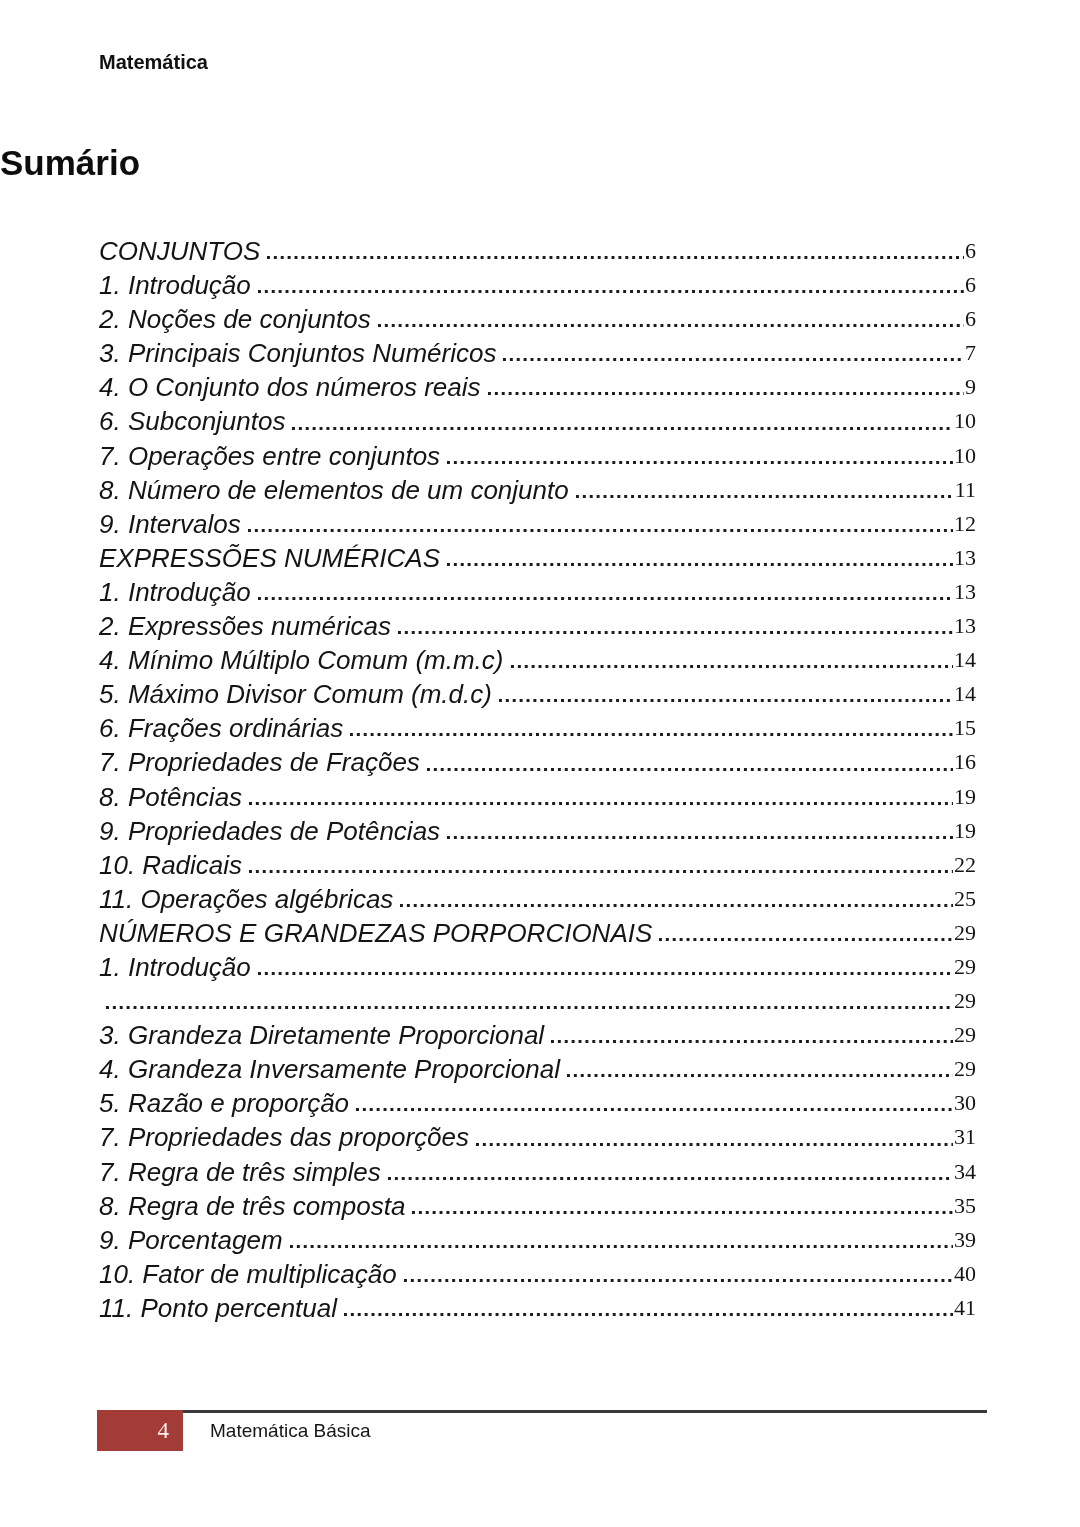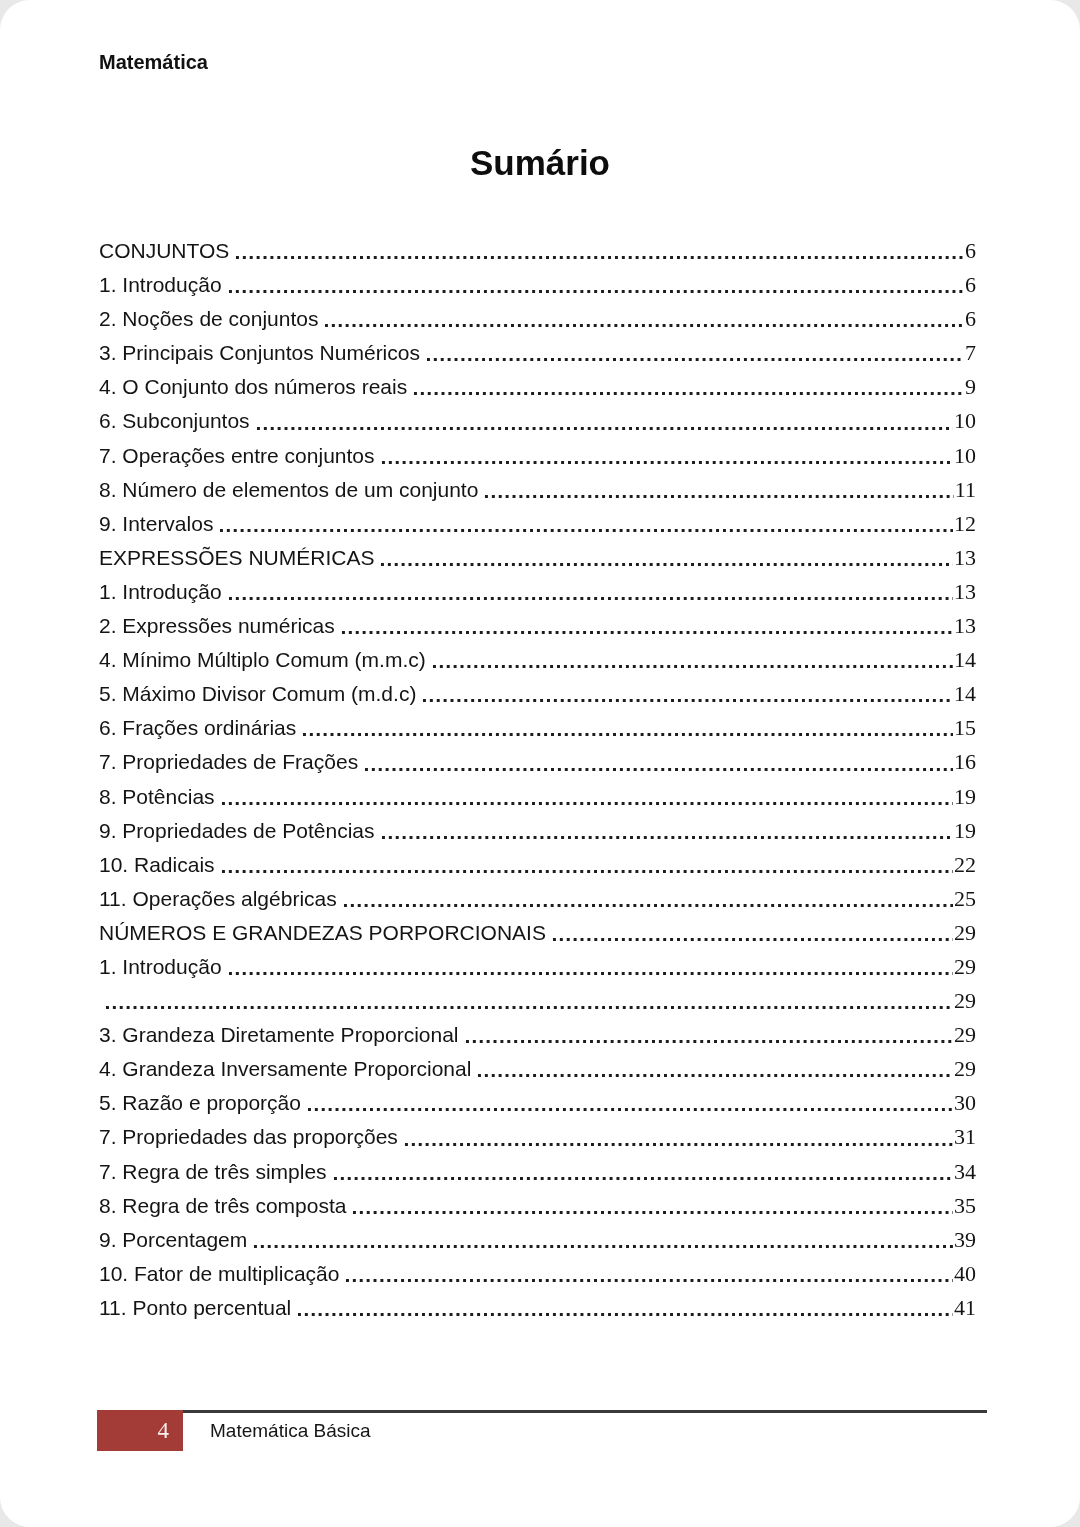--- a/index.html
+++ b/index.html
@@ -5,38 +5,37 @@
   html, body { margin: 0; padding: 0; background: #e8e8e8; }
   .page {
     position: relative;
     width: 1080px;
     height: 1527px;
     margin: 0 auto;
     background: #ffffff;
     font-family: "Liberation Sans", sans-serif;
     color: #151515;
     overflow: hidden;
-    border-radius: 30px;
   }
 
   .doc-header {
     position: absolute;
     left: 99px;
     top: 51px;
     font-size: 20px;
     font-weight: bold;
     color: #111111;
   }
 
   .doc-title {
     position: absolute;
     top: 143px;
     left: 0;
     width: 100%;
-    text-align: center;
+    text-align: left;
     font-size: 35px;
     font-weight: bold;
     color: #0d0d0d;
     margin: 0;
   }
 
   .toc {
     position: absolute;
     left: 99px;
     top: 234px;
@@ -44,22 +43,23 @@
   }
 
   .toc-row {
     display: flex;
     height: 34.1px;
     line-height: 34.1px;
     white-space: nowrap;
   }
 
   .toc-label {
-    font-size: 21px;
+    font-size: 26px;
     color: #141414;
+    font-style: italic;
   }
 
   .toc-leader {
     flex: 1;
     margin-left: 5px;
     margin-right: 1px;
     background-image: radial-gradient(circle, #1c1c1c 1.45px, rgba(0,0,0,0) 1.55px);
     background-size: 6.9px 5px;
     background-repeat: repeat-x;
     background-position: left calc(100% - 8px);

